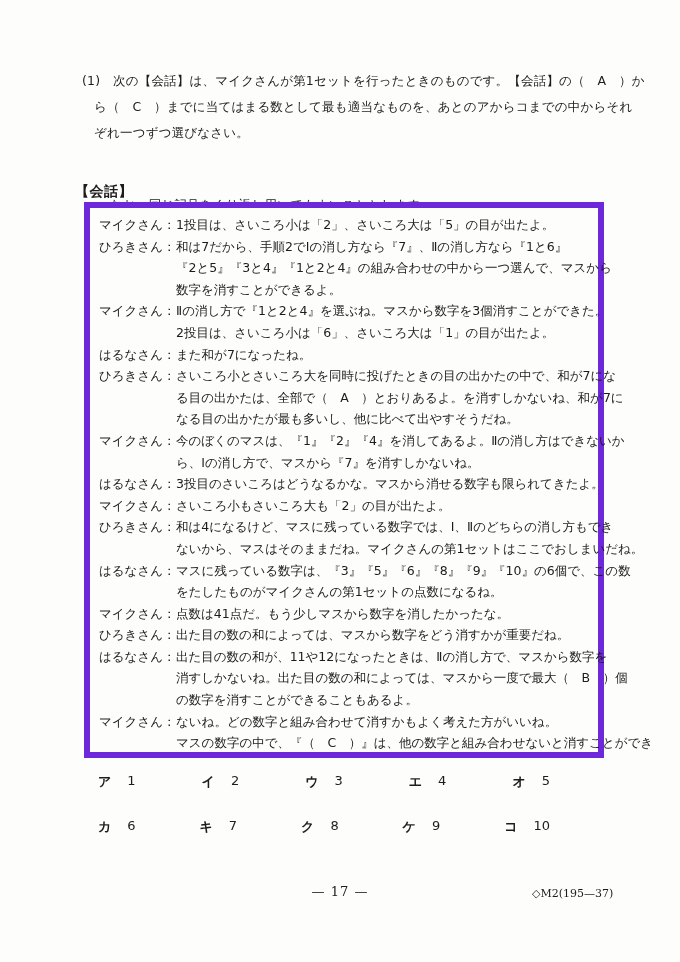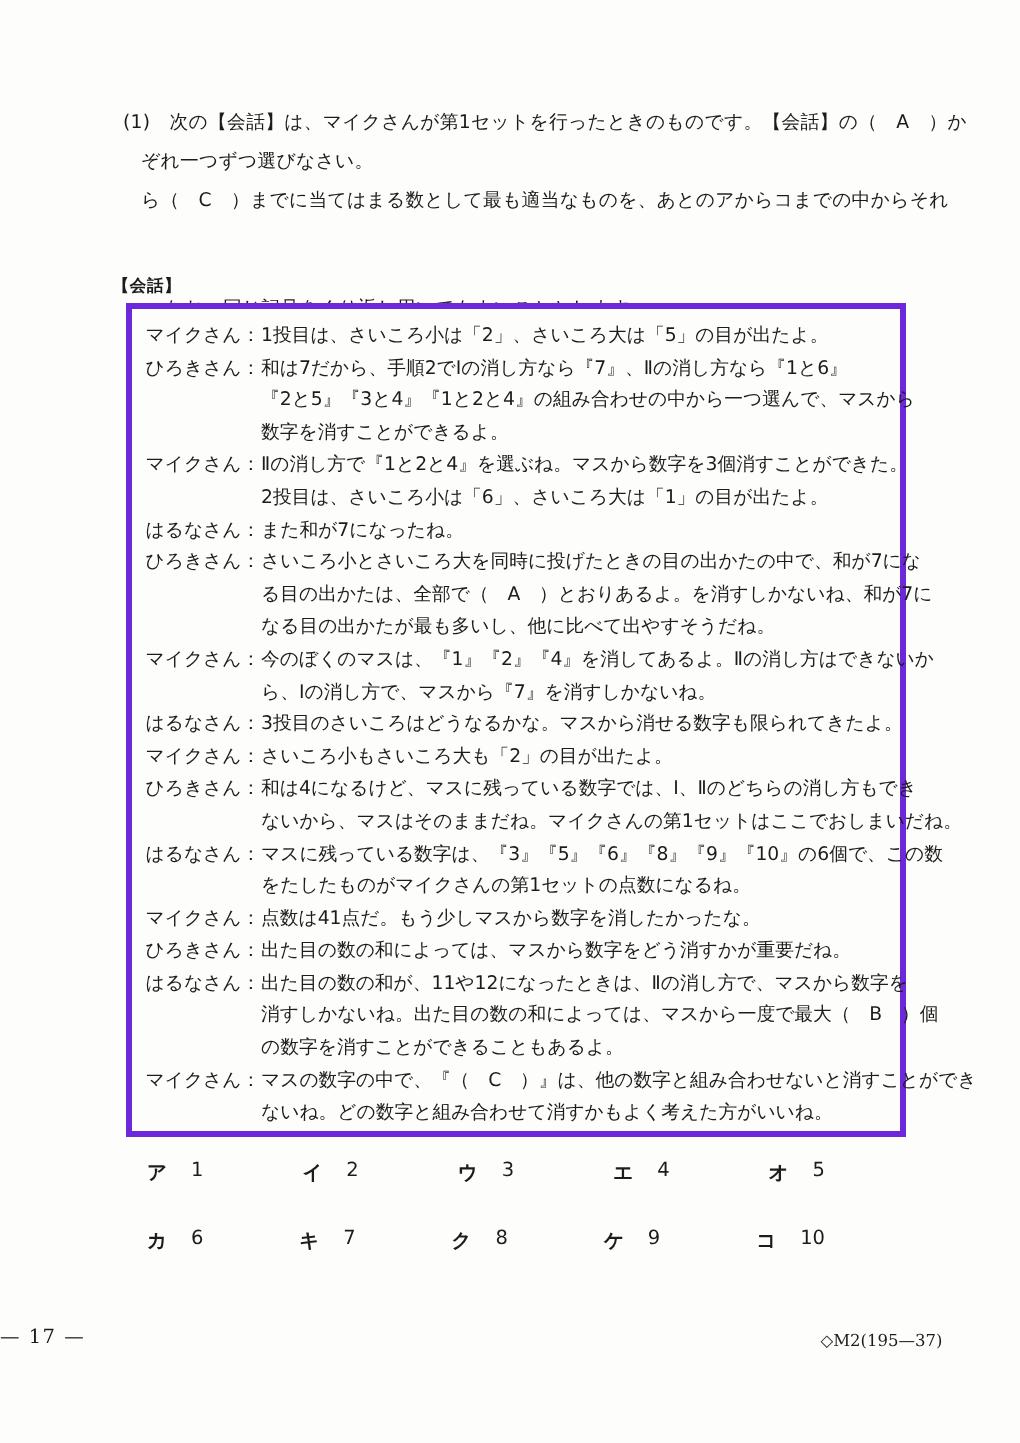--- a/index.html
+++ b/index.html
@@ -20,28 +20,28 @@
     position:absolute; left:82px; top:68px;
     font-size:12.5px; line-height:26px; letter-spacing:0.2px;
   }
   .iline { white-space:nowrap; }
   .ind1 { margin-left:12px; }
   .ind2 { margin-left:28px;margin-top:46px; }
 
   
   .kaiwa-label {
     position:absolute; left:75px; top:183px;
-    font-size:11px; font-weight:600; letter-spacing:0.5px;
+    font-size:14px; font-weight:600; letter-spacing:0.5px;
   }
 
   
   .kaiwa-box {
     position:absolute; left:84px; top:202px;
     width:520px; height:556px;
-    border:4px solid #6d28d9;
+    border:6px solid #6d28d9;
     box-sizing:border-box;
     padding:6px 4px 0 9px;
     background:#fdfdfc;
   }
   .entry { display:flex; font-size:12.5px; line-height:21.6px; }
   .spk { flex:0 0 77px; white-space:nowrap; }
   .txt { flex:1; }
   .ln { white-space:nowrap; }
 
   
@@ -53,39 +53,39 @@
     height:18px; margin-bottom:27px;
     font-size:13px;
   }
   .opt { display:flex; gap:16px; white-space:nowrap; }
   .opt-letter { font-weight:700; }
   .opt-value { }
 
   
   .pageno {
     position:absolute; top:884px; left:0; width:100%;
-    font-size:13px;
+    text-align:center; font-size:13px;
     font-family:"DejaVu Serif","Liberation Serif",serif;
     letter-spacing:1px;
   }
   .doccode {
-    position:absolute; top:887px; left:547px;
+    position:absolute; top:887px; left:532px;
     font-size:11px;
     font-family:"DejaVu Serif","Liberation Serif",serif;
   }
 </style>
 </head>
 <body>
 
 <main class="page">
 
   <section class="intro">
     <div class="iline">(1)　次の【会話】は、マイクさんが第1セットを行ったときのものです。【会話】の（　A　）か</div>
+    <div class="iline ind1">ら（　C　）までに当てはまる数として最も適当なものを、あとのアからコまでの中からそれ</div>
     <div class="iline ind1">ぞれ一つずつ選びなさい。</div>
-    <div class="iline ind1">ら（　C　）までに当てはまる数として最も適当なものを、あとのアからコまでの中からそれ</div>
     <div class="iline ind2">なお、同じ記号をくり返し用いてもよいこととします。</div>
   </section>
 
   <div class="kaiwa-label">【会話】</div>
 
   <section class="kaiwa-box">
 
     <div class="entry">
       <span class="spk">マイクさん：</span>
       <div class="txt">
@@ -183,22 +183,22 @@
       <div class="txt">
         <div class="ln">出た目の数の和が、11や12になったときは、Ⅱの消し方で、マスから数字を</div>
         <div class="ln">消すしかないね。出た目の数の和によっては、マスから一度で最大（　B　）個</div>
         <div class="ln">の数字を消すことができることもあるよ。</div>
       </div>
     </div>
 
     <div class="entry">
       <span class="spk">マイクさん：</span>
       <div class="txt">
+        <div class="ln">ないね。どの数字と組み合わせて消すかもよく考えた方がいいね。</div>
         <div class="ln">マスの数字の中で、『（　C　）』は、他の数字と組み合わせないと消すことができ</div>
-        <div class="ln">ないね。どの数字と組み合わせて消すかもよく考えた方がいいね。</div>
       </div>
     </div>
 
   </section>
 
   <section class="options">
     <div class="opt-row">
       <div class="opt">
         <span class="opt-letter">ア</span>
         <span class="opt-value">1</span>

